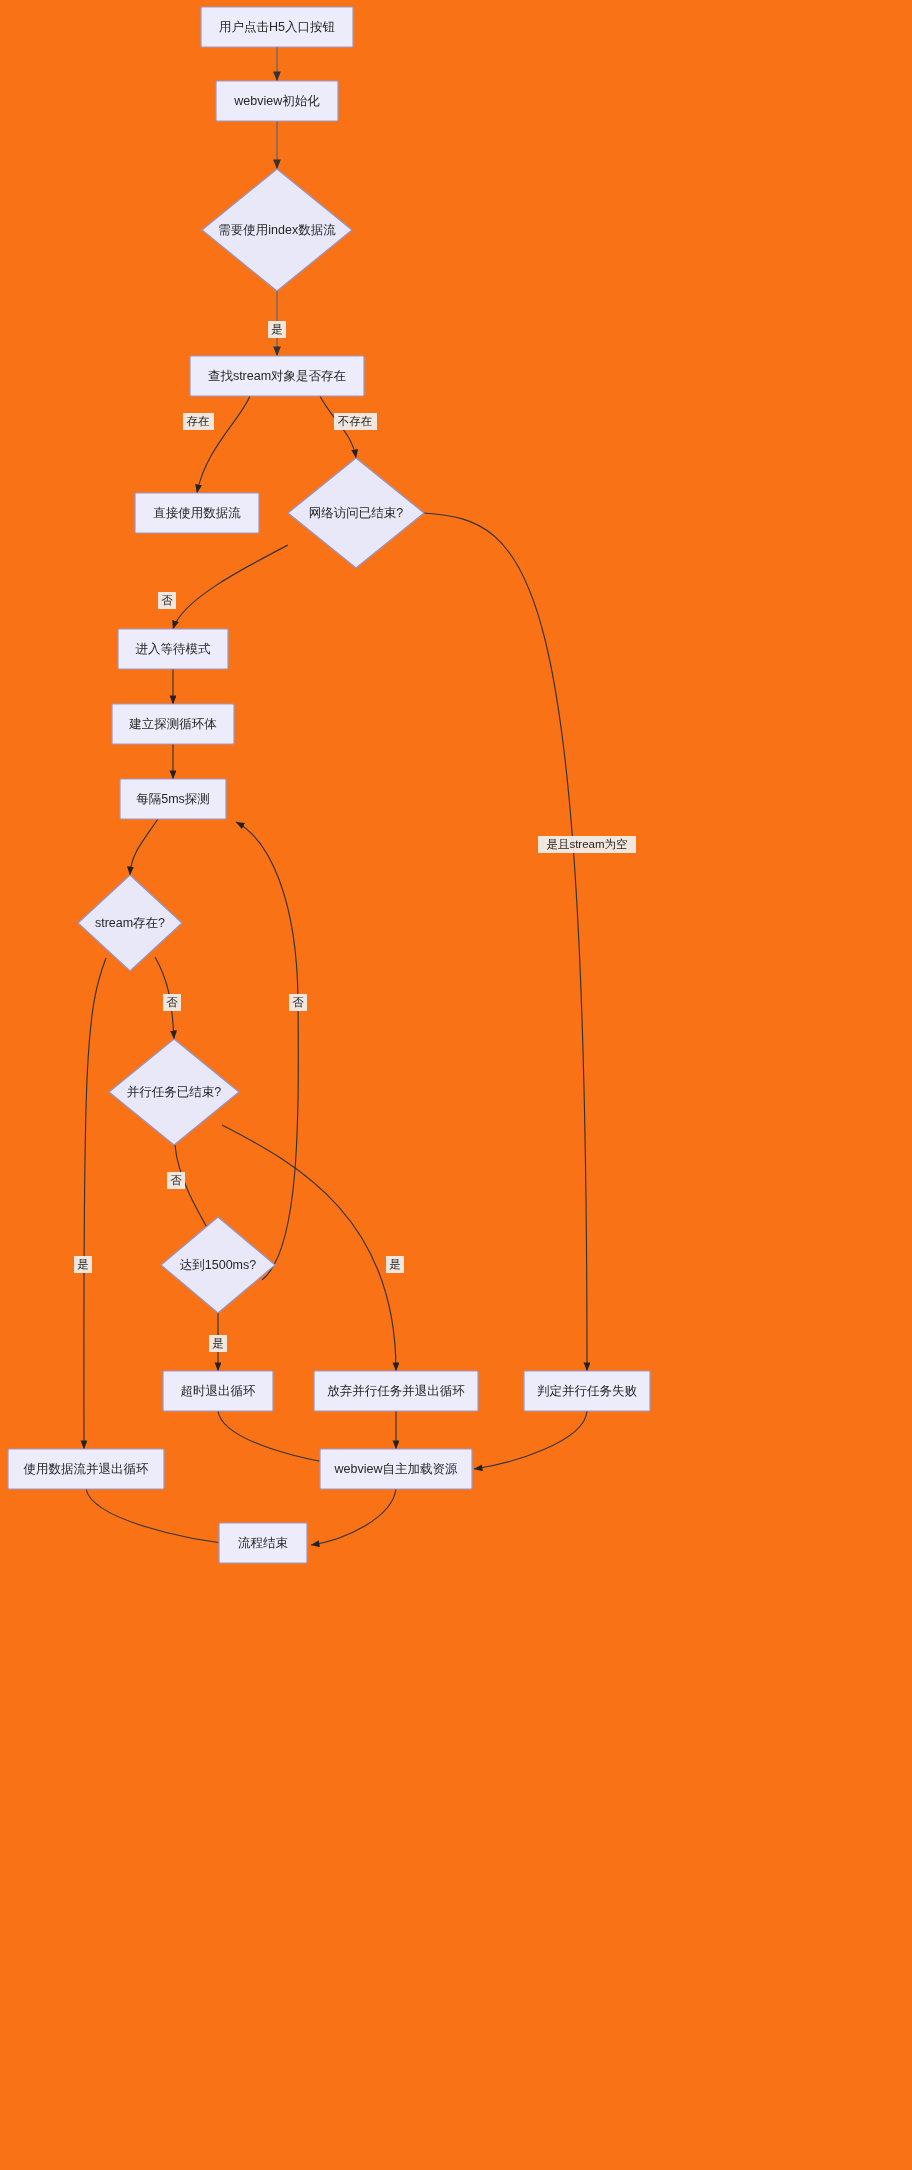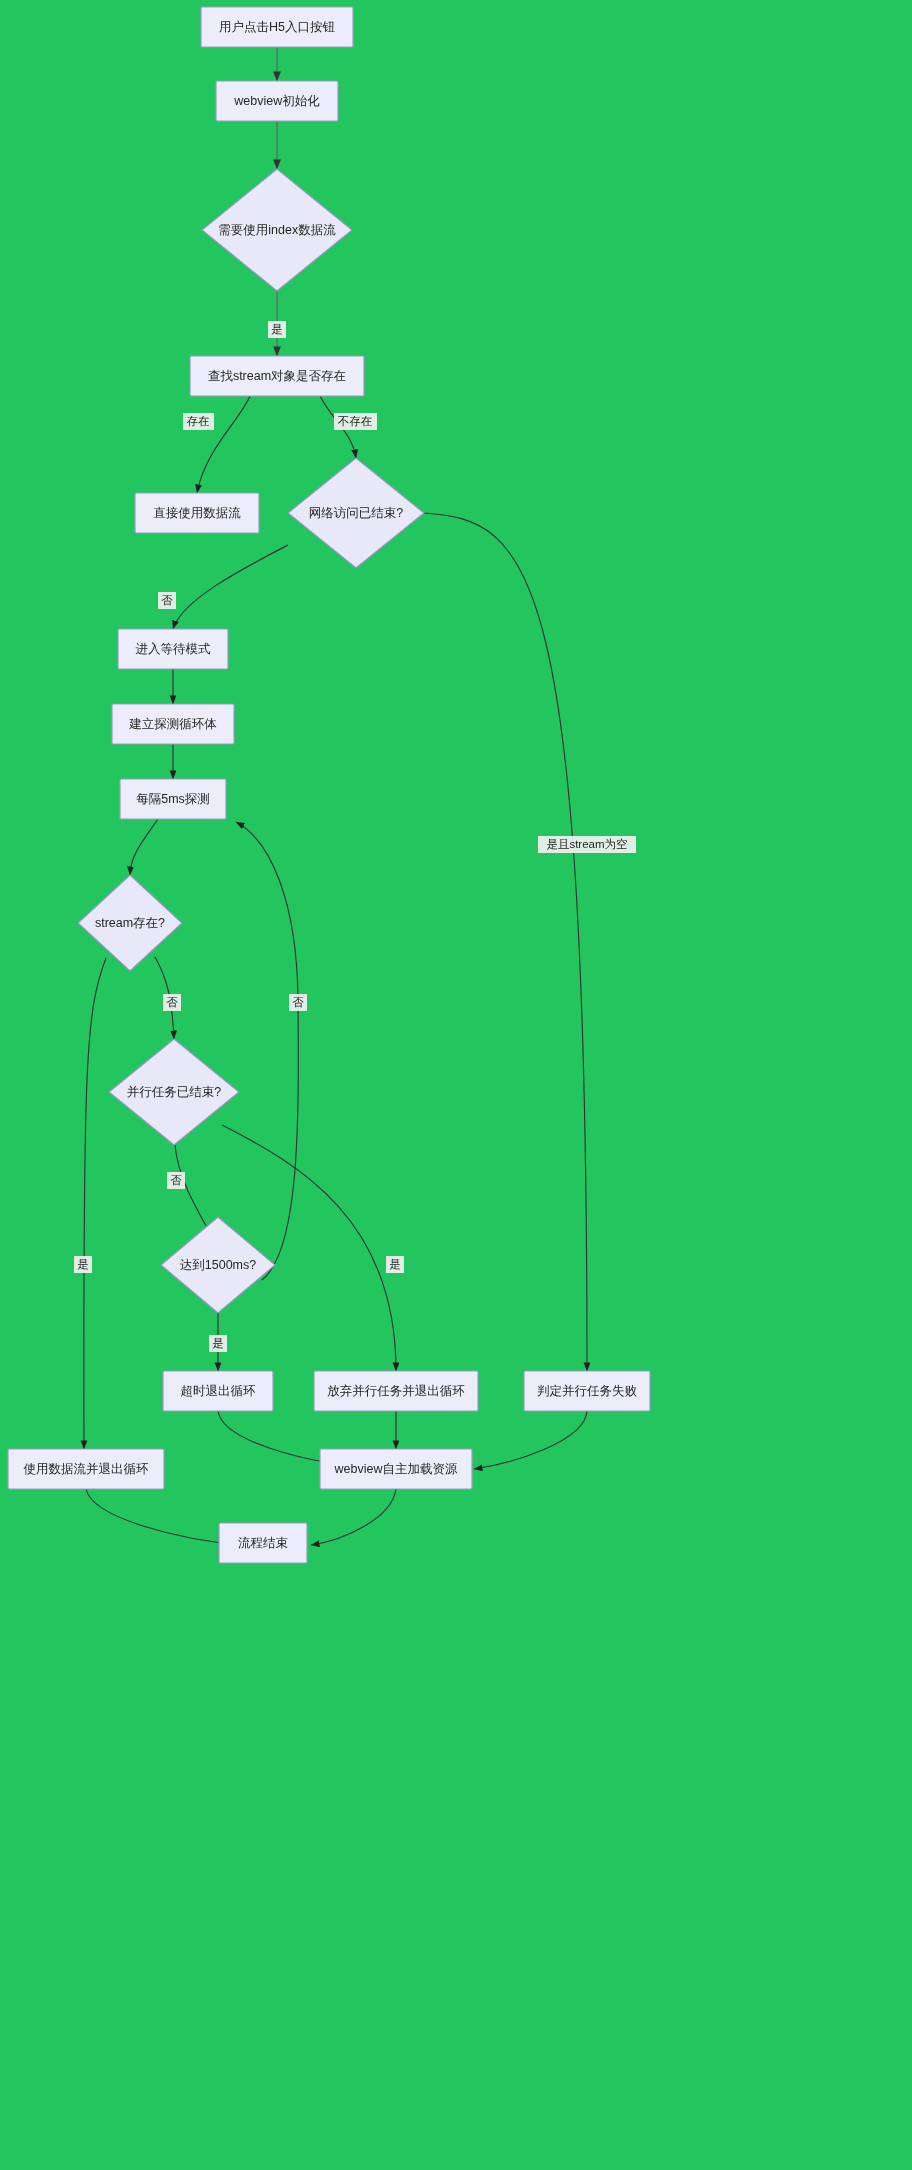--- a/index.html
+++ b/index.html
@@ -1,17 +1,17 @@
 <!DOCTYPE html>
 <html><head>
 <meta charset="utf-8">
 <style>
   html,body{margin:0;padding:0;background:#ffffff;}
   body{font-family:"Liberation Sans","DejaVu Sans",sans-serif;}
-  #canvas{position:relative;width:912px;height:2170px;background:#22c55e;overflow:hidden;}
+  #canvas{position:relative;width:912px;height:2170px;background:#f97316;overflow:hidden;}
   svg{position:absolute;left:0;top:0;width:912px;height:2170px;}
   .nd-rect{fill:#ECECFB;stroke:#9999CC;stroke-width:1.2;}
   .nd-diamond{fill:#E8E8F8;stroke:#9595C8;stroke-width:1.2;}
   .nd-label{font-family:"Liberation Sans","DejaVu Sans",sans-serif;font-size:12.5px;fill:#262626;text-anchor:middle;dominant-baseline:middle;}
   .edge{fill:none;stroke:#333333;stroke-width:1.15;}
   .edge-grey{fill:none;stroke:#666666;stroke-width:1.3;}
   .edge-label{font-family:"Liberation Sans","DejaVu Sans",sans-serif;font-size:11.5px;fill:#1f1f1f;text-anchor:middle;dominant-baseline:middle;}
   .edge-label-bg{fill:#f1f1f1;opacity:.92;}
 </style>
 </head>

